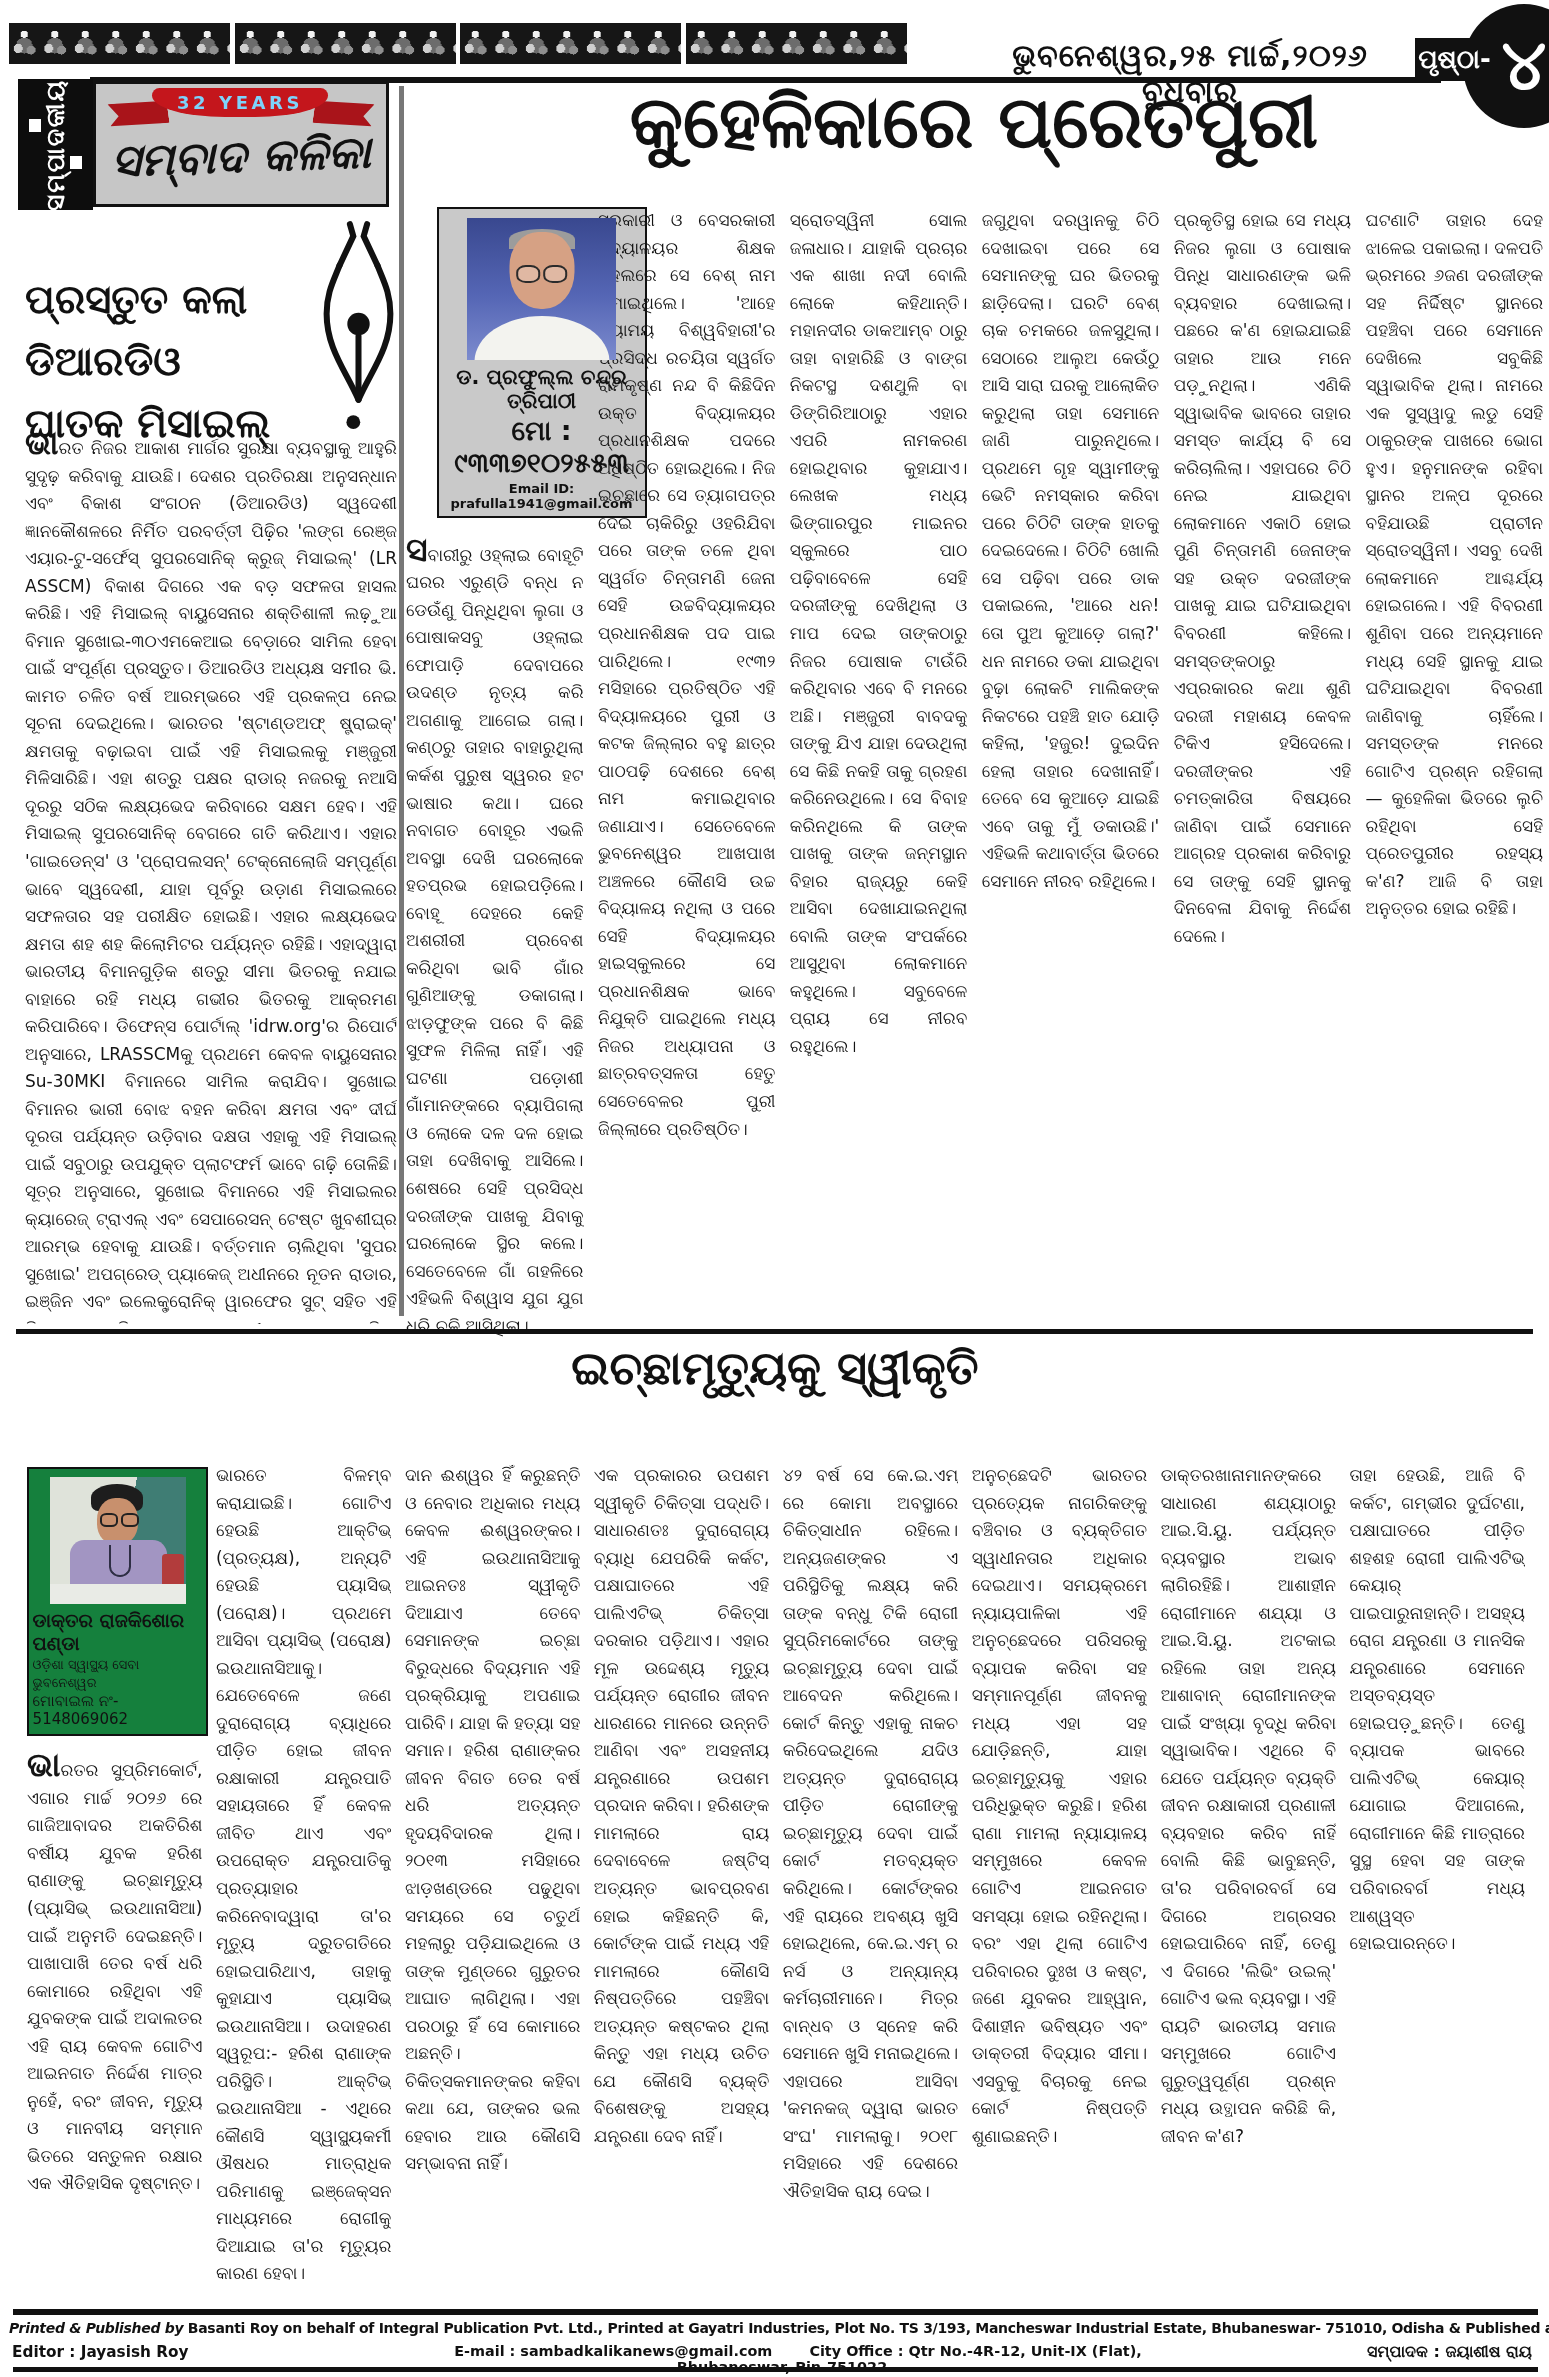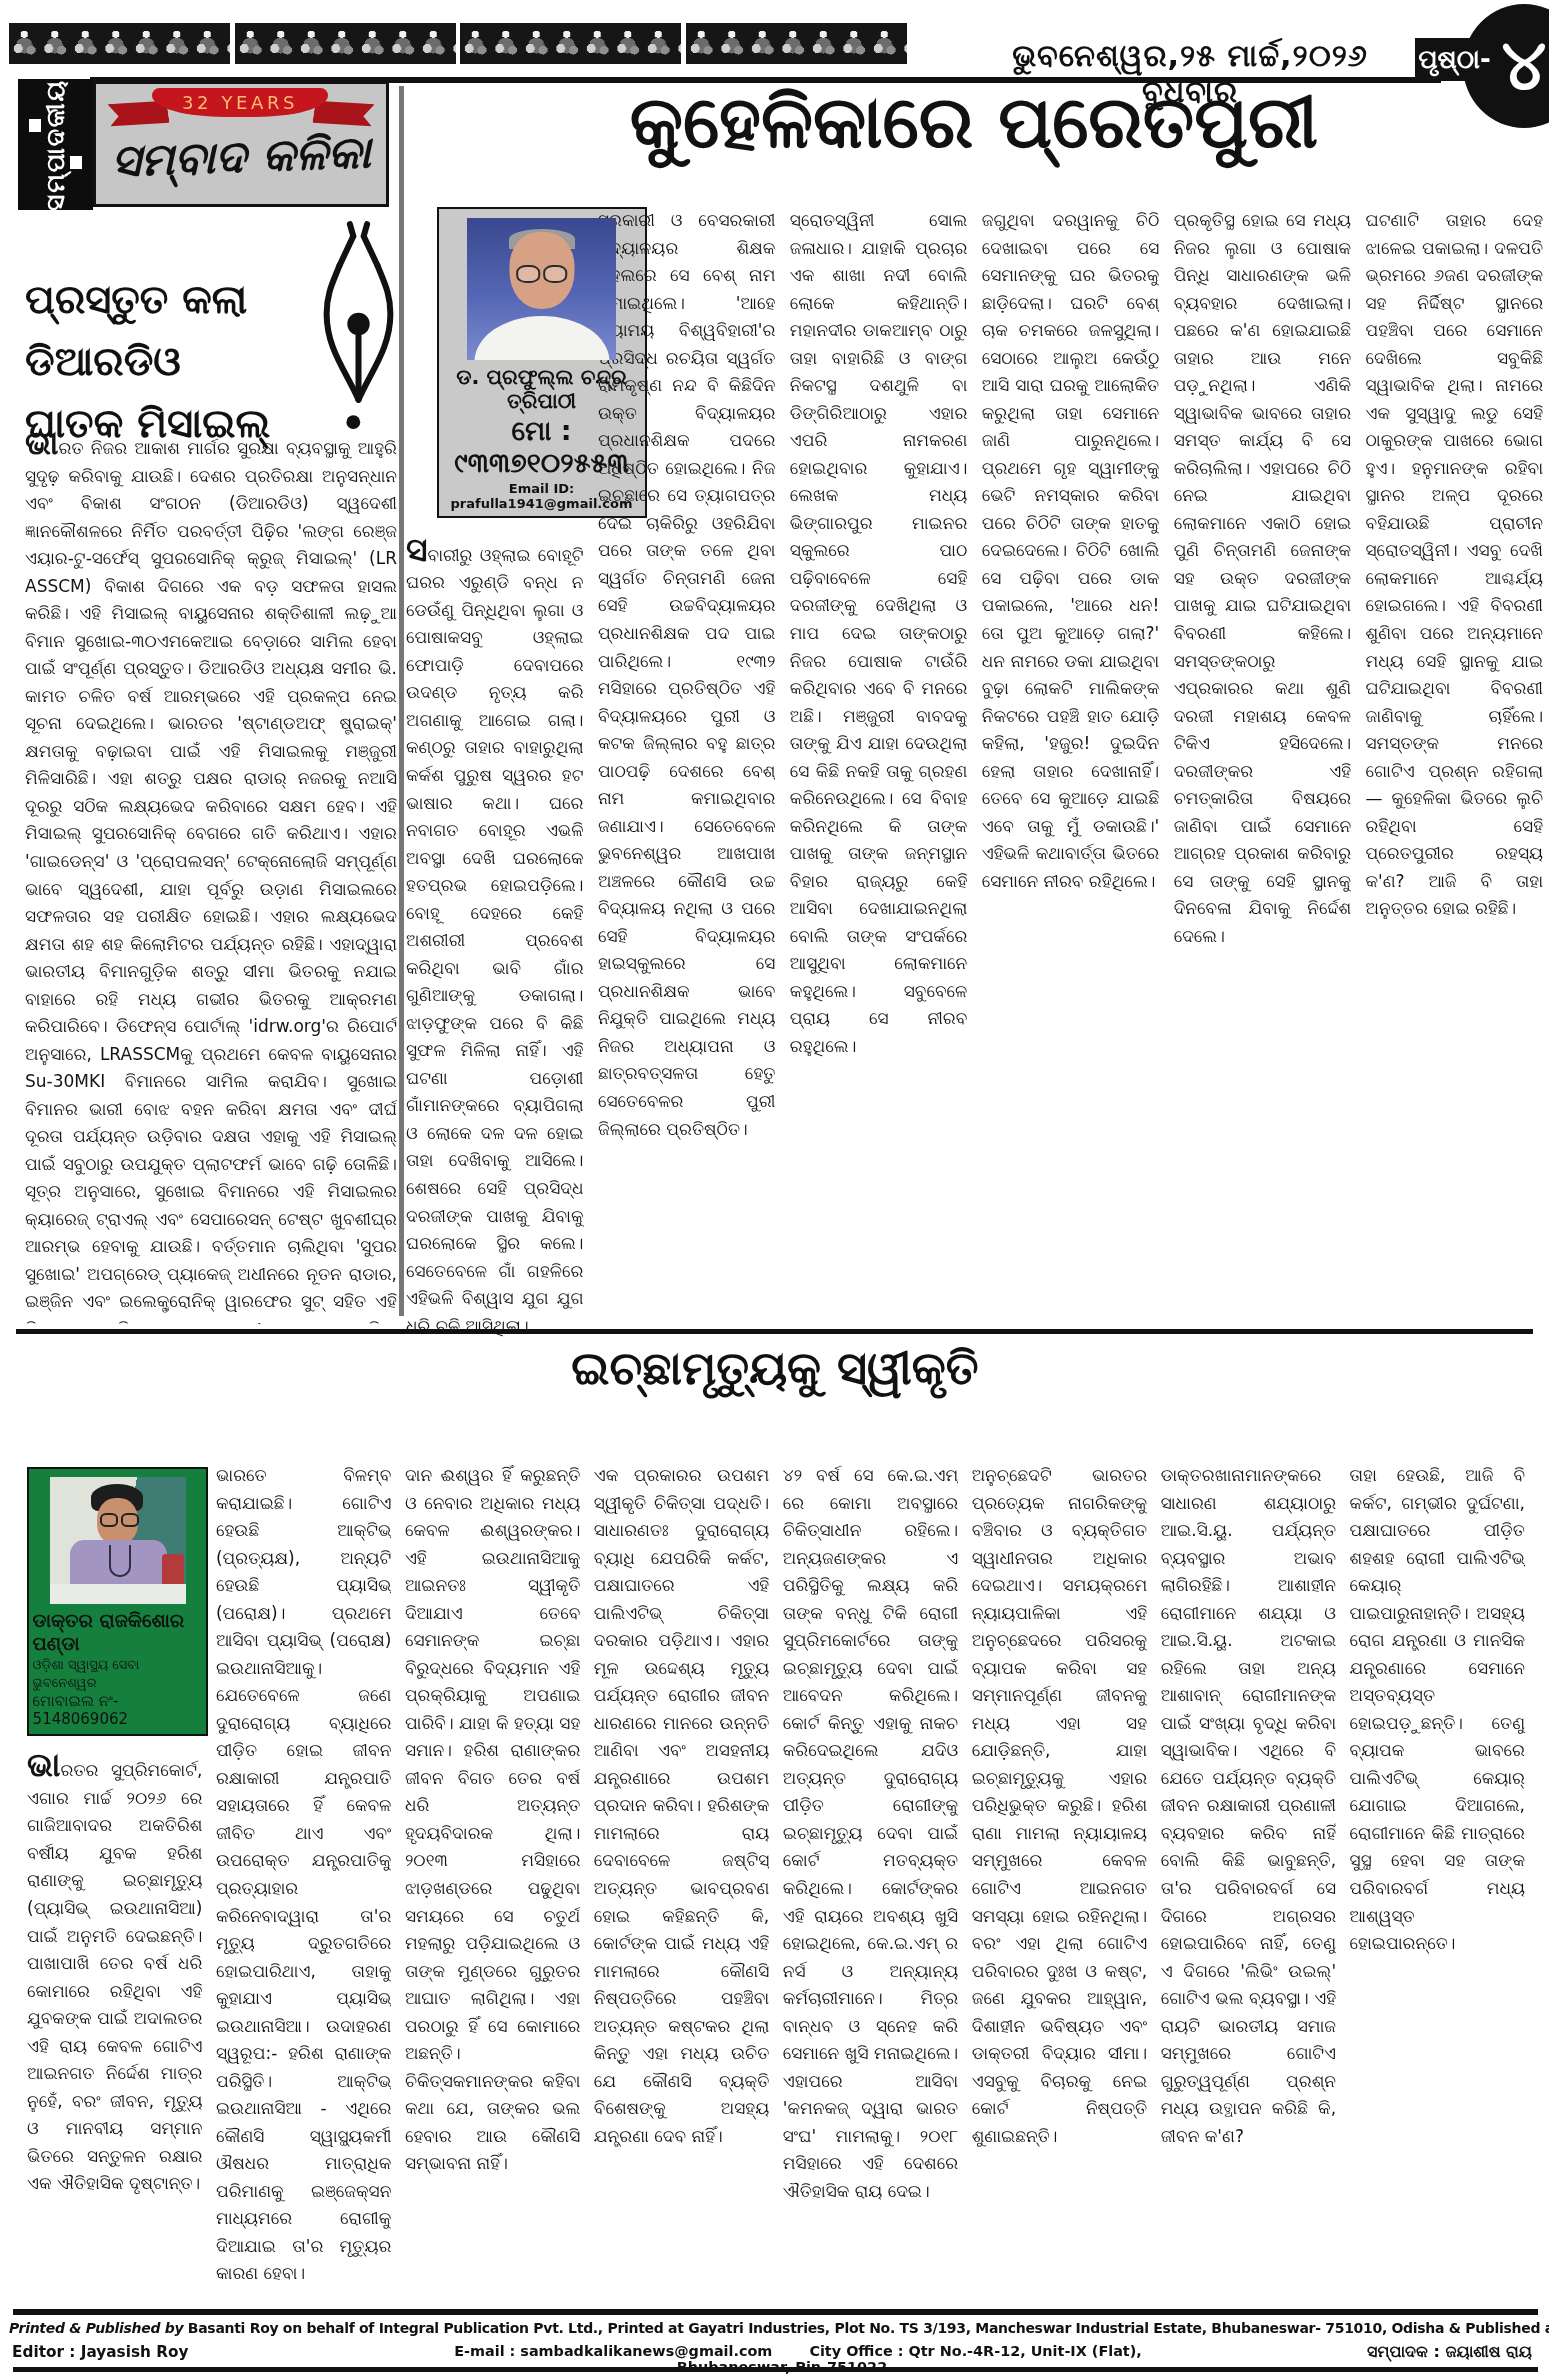--- a/index.html
+++ b/index.html
@@ -30,21 +30,21 @@
   .ed-bar:before,.ed-bar:after{content:"";position:absolute;width:12.6px;height:12.6px;background:#fff;}
   .ed-bar:before{left:10.8px;top:40px;} .ed-bar:after{right:10.8px;top:77px;}
   .masthead-box{position:absolute;left:93px;top:81px;width:296px;height:126px;background:#c6c6c6;
     border:3.6px solid #111;box-sizing:border-box;}
   .ribbon{position:relative;height:45px;margin:3.6px 10.8px 0;}
   .ribbon-tail-l,.ribbon-tail-r{position:absolute;top:12.6px;width:59px;height:27px;background:#a9141a;}
   .ribbon-tail-l{left:1.8px;transform:rotate(-8deg);clip-path:polygon(0 0,100% 18%,100% 100%,0 82%,16% 50%);}
   .ribbon-tail-r{right:1.8px;transform:rotate(8deg);clip-path:polygon(0 18%,100% 0,84% 50%,100% 82%,0 100%);}
   .ribbon-center{position:absolute;left:45px;right:47px;top:0;height:29px;background:#c4161c;
     border-radius:9px 9px 50% 50%/9px 9px 90% 90%;display:flex;align-items:center;justify-content:center;
-    color:#fdba74;font-weight:400;font-size:18px;letter-spacing:3.6px;}
+    color:#7dd3fc;font-weight:700;font-size:18px;letter-spacing:3.6px;}
   .masthead-script{margin-top:1.8px;text-align:center;font-size:45px;font-weight:700;font-style:italic;
     transform:rotate(-2deg);line-height:1;}
   .pen-icon{position:absolute;left:311px;top:212px;width:95px;height:224px;}
   .ed-headline{position:absolute;left:25px;top:268px;width:372px;font-size:40px;font-weight:700;line-height:1.55;}
   .ed-body{position:absolute;left:25px;top:426px;width:372px;height:898px;overflow:hidden;
     font-size:18.4px;line-height:1.73;text-align:justify;}
   .v-divider{position:absolute;left:399px;top:86px;width:4.5px;height:1230px;background:#777;}
   
   .a1-headline{position:absolute;left:404px;top:79px;width:1140px;text-align:center;
     font-size:72px;font-weight:700;line-height:1.2;}

